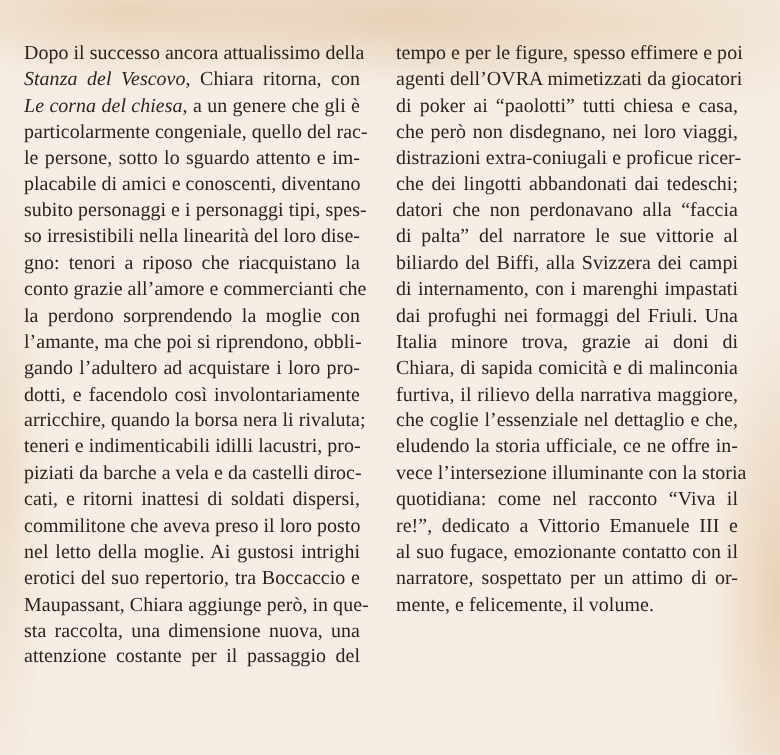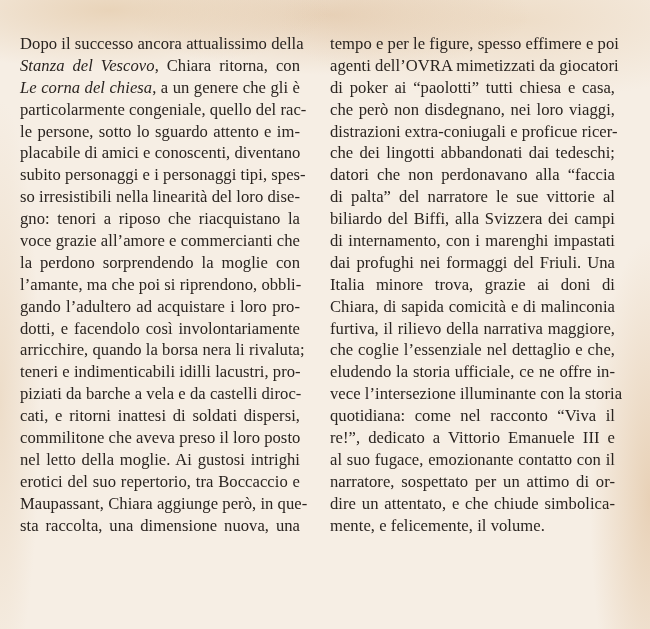--- a/index.html
+++ b/index.html
@@ -51,34 +51,35 @@
   <div class="col left" id="col-0">
       <span class="line"><span class="ln"><span>Dopo il successo ancora attualissimo della</span></span></span>
       <span class="line"><span class="ln"><em>Stanza del Vescovo</em><span>, Chiara ritorna, con</span></span></span>
       <span class="line"><span class="ln"><em>Le corna del chiesa</em><span>, a un genere che gli è</span></span></span>
       <span class="line"><span class="ln"><span>particolarmente congeniale, quello del rac-</span></span></span>
       <span class="line"><span class="ln"><span>le persone, sotto lo sguardo attento e im-</span></span></span>
       <span class="line"><span class="ln"><span>placabile di amici e conoscenti, diventano</span></span></span>
       <span class="line"><span class="ln"><span>subito personaggi e i personaggi tipi, spes-</span></span></span>
       <span class="line"><span class="ln"><span>so irresistibili nella linearità del loro dise-</span></span></span>
       <span class="line"><span class="ln"><span>gno: tenori a riposo che riacquistano la</span></span></span>
-      <span class="line"><span class="ln"><span>voce grazie all’amore e commercianti che</span></span></span>
+      <span class="line"><span class="ln"><span>conto grazie all’amore e commercianti che</span></span></span>
       <span class="line"><span class="ln"><span>la perdono sorprendendo la moglie con</span></span></span>
       <span class="line"><span class="ln"><span>l’amante, ma che poi si riprendono, obbli-</span></span></span>
       <span class="line"><span class="ln"><span>gando l’adultero ad acquistare i loro pro-</span></span></span>
       <span class="line"><span class="ln"><span>dotti, e facendolo così involontariamente</span></span></span>
       <span class="line"><span class="ln"><span>arricchire, quando la borsa nera li rivaluta;</span></span></span>
       <span class="line"><span class="ln"><span>teneri e indimenticabili idilli lacustri, pro-</span></span></span>
       <span class="line"><span class="ln"><span>piziati da barche a vela e da castelli diroc-</span></span></span>
       <span class="line"><span class="ln"><span>cati, e ritorni inattesi di soldati dispersi,</span></span></span>
       <span class="line"><span class="ln"><span>commilitone che aveva preso il loro posto</span></span></span>
       <span class="line"><span class="ln"><span>nel letto della moglie. Ai gustosi intrighi</span></span></span>
       <span class="line"><span class="ln"><span>erotici del suo repertorio, tra Boccaccio e</span></span></span>
       <span class="line"><span class="ln"><span>Maupassant, Chiara aggiunge però, in que-</span></span></span>
       <span class="line"><span class="ln"><span>sta raccolta, una dimensione nuova, una</span></span></span>
+      <span class="line"><span class="ln"><span>attenzione costante per il passaggio del</span></span></span>
     </div>
   <div class="col right" id="col-1">
       <span class="line"><span class="ln"><span>tempo e per le figure, spesso effimere e poi</span></span></span>
       <span class="line"><span class="ln"><span>agenti dell’OVRA mimetizzati da giocatori</span></span></span>
       <span class="line"><span class="ln"><span>di poker ai “paolotti” tutti chiesa e casa,</span></span></span>
       <span class="line"><span class="ln"><span>che però non disdegnano, nei loro viaggi,</span></span></span>
       <span class="line"><span class="ln"><span>distrazioni extra-coniugali e proficue ricer-</span></span></span>
       <span class="line"><span class="ln"><span>che dei lingotti abbandonati dai tedeschi;</span></span></span>
       <span class="line"><span class="ln"><span>datori che non perdonavano alla “faccia</span></span></span>
       <span class="line"><span class="ln"><span>di palta” del narratore le sue vittorie al</span></span></span>
@@ -88,16 +89,15 @@
       <span class="line"><span class="ln"><span>Italia minore trova, grazie ai doni di</span></span></span>
       <span class="line"><span class="ln"><span>Chiara, di sapida comicità e di malinconia</span></span></span>
       <span class="line"><span class="ln"><span>furtiva, il rilievo della narrativa maggiore,</span></span></span>
       <span class="line"><span class="ln"><span>che coglie l’essenziale nel dettaglio e che,</span></span></span>
       <span class="line"><span class="ln"><span>eludendo la storia ufficiale, ce ne offre in-</span></span></span>
       <span class="line"><span class="ln"><span>vece l’intersezione illuminante con la storia</span></span></span>
       <span class="line"><span class="ln"><span>quotidiana: come nel racconto “Viva il</span></span></span>
       <span class="line"><span class="ln"><span>re!”, dedicato a Vittorio Emanuele III e</span></span></span>
       <span class="line"><span class="ln"><span>al suo fugace, emozionante contatto con il</span></span></span>
       <span class="line"><span class="ln"><span>narratore, sospettato per un attimo di or-</span></span></span>
-      <span class="line"><span class="ln"><span>dire un attentato, e che chiude simbolica-</span></span></span>
       <span class="line last"><span class="ln"><span>mente, e felicemente, il volume.</span></span></span>
     </div>
 </div>
 
 </body></html>

